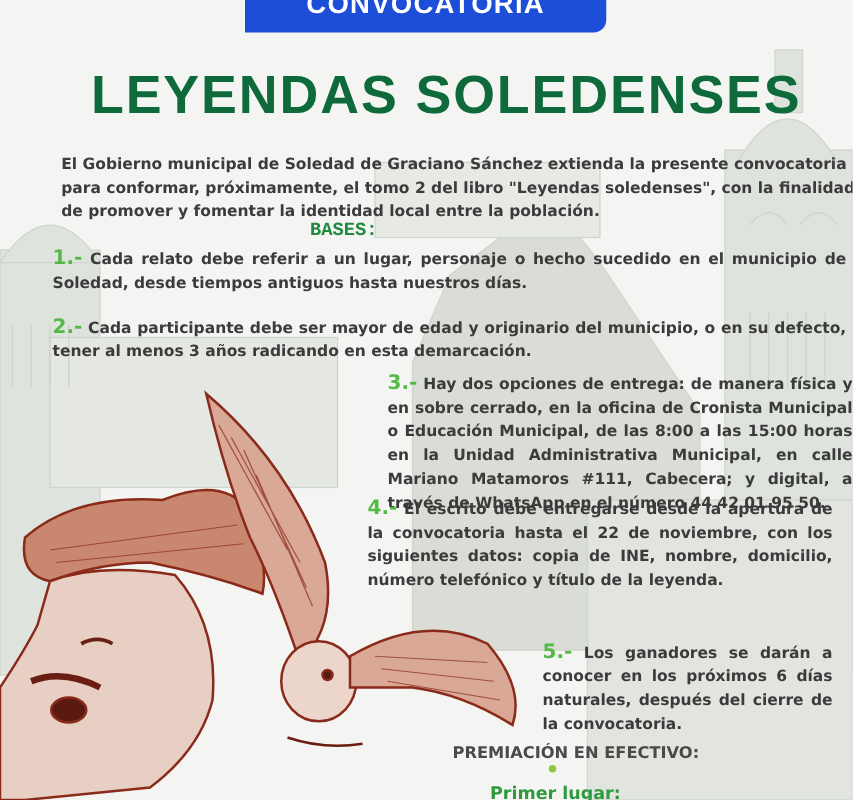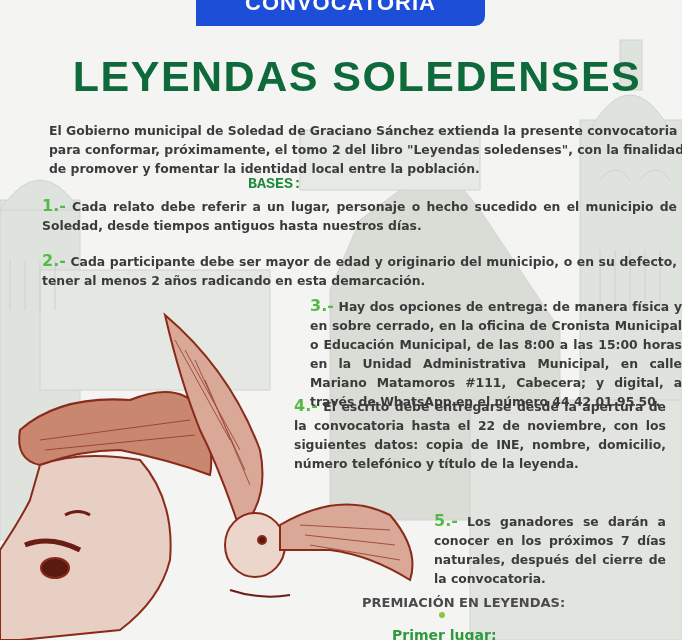--- a/index.html
+++ b/index.html
@@ -83,33 +83,33 @@
 <p class="intro" style="margin:12px;">El Gobierno municipal de Soledad de Graciano Sánchez extienda la presente convocatoria para conformar, próximamente, el tomo 2 del libro "Leyendas soledenses", con la finalidad de promover y fomentar la identidad local entre la población.</p>
 
 <div class="bases">BASES:</div>
 
 <div class="item item1">
   <span class="num">1.-</span>
   <span>Cada relato debe referir a un lugar, personaje o hecho sucedido en el municipio de Soledad, desde tiempos antiguos hasta nuestros días.</span>
 </div>
 <div class="item item2">
   <span class="num">2.-</span>
-  <span>Cada participante debe ser mayor de edad y originario del municipio, o en su defecto, tener al menos 2 años radicando en esta demarcación.</span>
+  <span>Cada participante debe ser mayor de edad y originario del municipio, o en su defecto, tener al menos 3 años radicando en esta demarcación.</span>
 </div>
 <div class="item item3">
   <span class="num">3.-</span>
   <span>Hay dos opciones de entrega: de manera física y en sobre cerrado, en la oficina de Cronista Municipal o Educación Municipal, de las 8:00 a las 15:00 horas en la Unidad Administrativa Municipal, en calle Mariano Matamoros #111, Cabecera; y digital, a través de WhatsApp en el número 44 42 01 95 50.</span>
 </div>
 <div class="item item4">
   <span class="num">4.-</span>
   <span>El escrito debe entregarse desde la apertura de la convocatoria hasta el 22 de noviembre, con los siguientes datos: copia de INE, nombre, domicilio, número telefónico y  título de la leyenda.</span>
 </div>
 <div class="item item5">
   <span class="num">5.-</span>
-  <span>Los ganadores se darán a conocer en los próximos 7 días naturales, después del cierre de la convocatoria.</span>
+  <span>Los ganadores se darán a conocer en los próximos 6 días naturales, después del cierre de la convocatoria.</span>
 </div>
 
 <svg class="illus" viewBox="0 0 430 340">
   <g fill="#f3e6e0" stroke="#8a2a1a" stroke-width="2">
 
     <path d="M20 130 Q60 95 130 100 Q180 80 200 110 Q215 150 210 175 Q170 160 120 150 Q80 150 40 165 Q15 160 20 130 Z" fill="#c9876f"></path>
 
     <path d="M40 165 Q80 150 140 160 Q175 200 170 260 Q160 300 120 330 L20 340 L0 340 L0 250 Q20 220 30 200 Z" fill="#e8cfc4"></path>
 
     <ellipse cx="55" cy="268" rx="14" ry="10" fill="#5a1a10"></ellipse>
@@ -127,19 +127,19 @@
 
     <path d="M230 290 Q260 300 290 295" fill="none" stroke="#6a1d12" stroke-width="2"></path>
   </g>
   <g stroke="#8a2a1a" stroke-width="1" opacity="0.7">
     <path d="M175 40 L230 140 M185 50 L240 150 M195 60 L245 170 M205 80 L250 185"></path>
     <path d="M300 225 L390 230 M305 235 L395 245 M310 245 L400 260"></path>
     <path d="M40 140 L190 120 M45 150 L195 135"></path>
   </g>
 </svg>
 
-<div class="prize-head">PREMIACIÓN EN LEYENDAS:</div>
+<div class="prize-head">PREMIACIÓN EN EFECTIVO:</div>
 <div class="prize-row">
   <span class="bullet"></span>
   <span>Primer lugar:</span>
   <span>$</span>
   <span class="amount">5,000.00</span>
 </div>
 
 </body></html>

